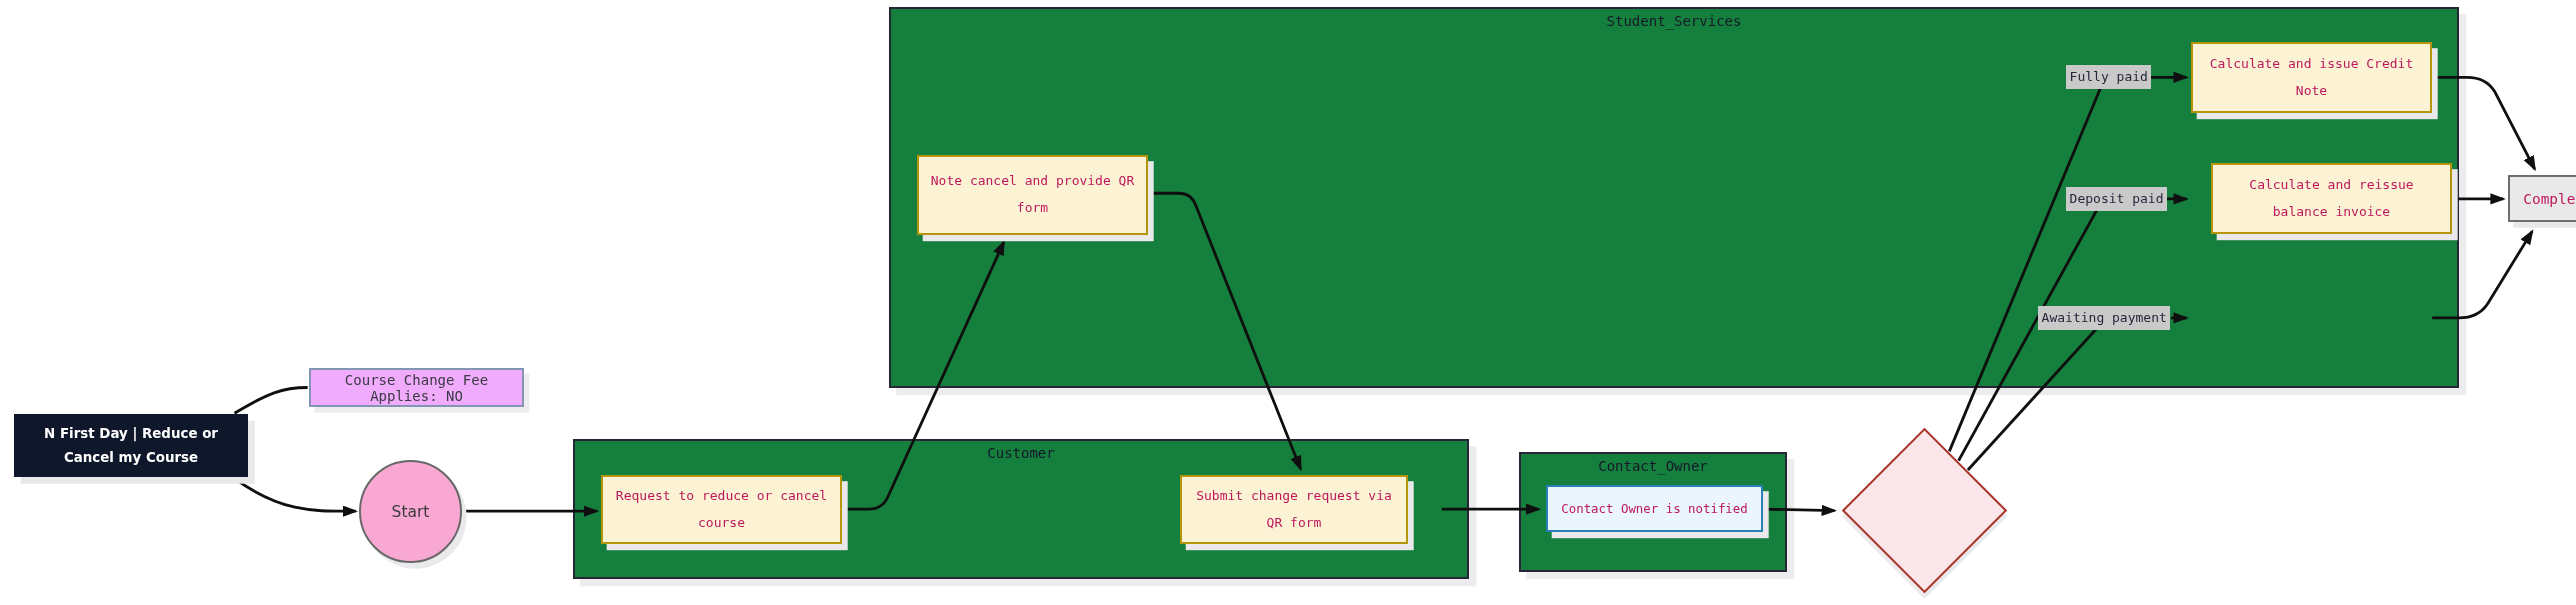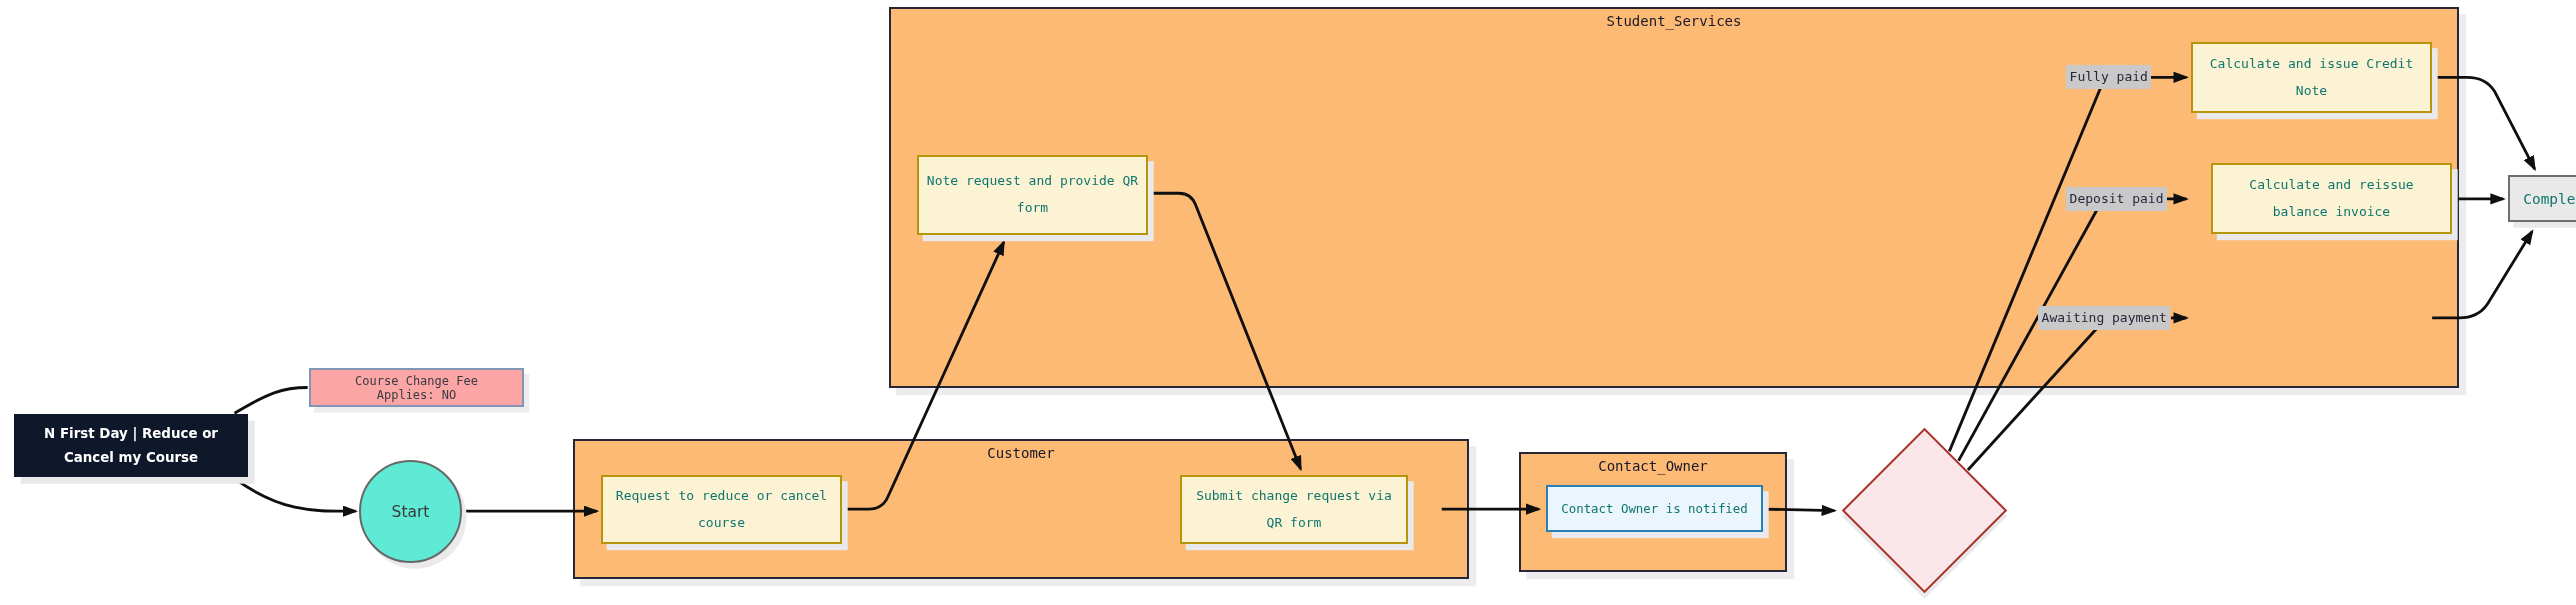--- a/index.html
+++ b/index.html
@@ -1,35 +1,35 @@
 <!DOCTYPE html>
 <html style="font-size:8.2px"><head>
 <meta charset="utf-8">
 <style>
   html,body{margin:0;padding:0;background:#ffffff;}
   .canvas{position:relative;width:2764px;height:606px;background:#ffffff;overflow:hidden;
           font-family:"DejaVu Sans Mono",monospace;}
   
-  .lane{position:absolute;box-sizing:border-box;background:#fdba74;border:2.6px solid #262637;
+  .lane{position:absolute;box-sizing:border-box;background:#15803d;border:2.6px solid #262637;
         box-shadow:7.2px 7.2px 0 #ececef;z-index:1;}
   .lane-label{position:absolute;top:4.1px;left:0;width:100%;text-align:center;
               font-size:14px;color:#17172a;letter-spacing:0;}
   
   .node{position:absolute;box-sizing:border-box;display:flex;align-items:center;justify-content:center;
-        text-align:center;color:#0f766e;z-index:3;}
+        text-align:center;color:#be185d;z-index:3;}
   .task{background:#fcf3d4;border:2.6px solid #b7950b;box-shadow:5.7px 6.2px 0 #e9e9ec;
         font-size:13px;line-height:2.05;padding:0 7.2px;}
   .blue-task{background:#eaf5fc;border:2.1px solid #2980b9;box-shadow:5.7px 6.2px 0 #e9e9ec;
         font-size:12.4px;padding:0 5.2px;}
   .gray-task{background:#e9e9e9;border:2.6px solid #6e6e6e;box-shadow:5.2px 5.7px 0 #e9e9ec;font-size:14.4px;}
   .entry{background:#0f172a;color:#ffffff;font-family:"DejaVu Sans",sans-serif;font-weight:bold;
         font-size:13.4px;line-height:1.75;box-shadow:6.7px 6.7px 0 #e9e9ec;padding:0 9.3px;}
-  .note{background:#fca5a5;border:2.1px solid #8295b5;box-shadow:5.2px 5.7px 0 #ededf0;
-        font-size:12px;color:#3a3a42;padding:0 20px;}
-  .circle{border-radius:50%;background:#5eead4;border:2.6px solid #686868;
+  .note{background:#f0abfc;border:2.1px solid #8295b5;box-shadow:5.2px 5.7px 0 #ededf0;
+        font-size:14px;color:#3a3a42;padding:0 20px;}
+  .circle{border-radius:50%;background:#f9a8d4;border:2.6px solid #686868;
         font-size:15.5px;color:#3a3a3a;box-shadow:4.6px 5.7px 0 #eaeaec;
         font-family:"DejaVu Sans",sans-serif;}
   
   .diamond-shape{position:absolute;left:1866px;top:452px;width:117px;height:117px;box-sizing:border-box;
         background:#fbe7ea;border:2.6px solid #a93226;transform:rotate(45deg);
         box-shadow:4.1px 4.1px 0 #eaeaec;z-index:3;}
   .diamond-label{position:absolute;left:1841px;top:429px;width:166px;height:165px;display:flex;
         align-items:center;justify-content:center;font-family:"DejaVu Sans",sans-serif;
         font-size:15px;color:#3d3d3d;z-index:4;}
   
@@ -80,21 +80,21 @@
   </svg>
 
   <div class="node entry" style="left:14px;top:414px;width:234px;height:63px;">N First Day | Reduce or Cancel my Course</div>
 
   <div class="node note" style="left:309px;top:368px;width:215px;height:39px;">Course Change Fee Applies: NO</div>
 
   <div class="node circle" style="left:359px;top:460px;width:103px;height:103px;">Start</div>
 
   <div class="node task" style="left:601px;top:475px;width:241px;height:69px;">Request to reduce or cancel course</div>
 
-  <div class="node task" style="left:917px;top:155px;width:231px;height:80px;">Note request and provide QR form</div>
+  <div class="node task" style="left:917px;top:155px;width:231px;height:80px;">Note cancel and provide QR form</div>
 
   <div class="node task" style="left:1180px;top:475px;width:228px;height:69px;">Submit change request via QR form</div>
 
   <div class="node blue-task" style="left:1546px;top:485px;width:217px;height:47px;">Contact Owner is notified</div>
 
   <div class="diamond-shape"></div>
 
   <div class="edge-label" style="left:2066px;top:65px;">Fully paid</div>
   <div class="edge-label" style="left:2057px;top:187px;margin-left:9px;">Deposit paid</div>
   <div class="edge-label" style="left:2038px;top:306px;">Awaiting payment</div>

